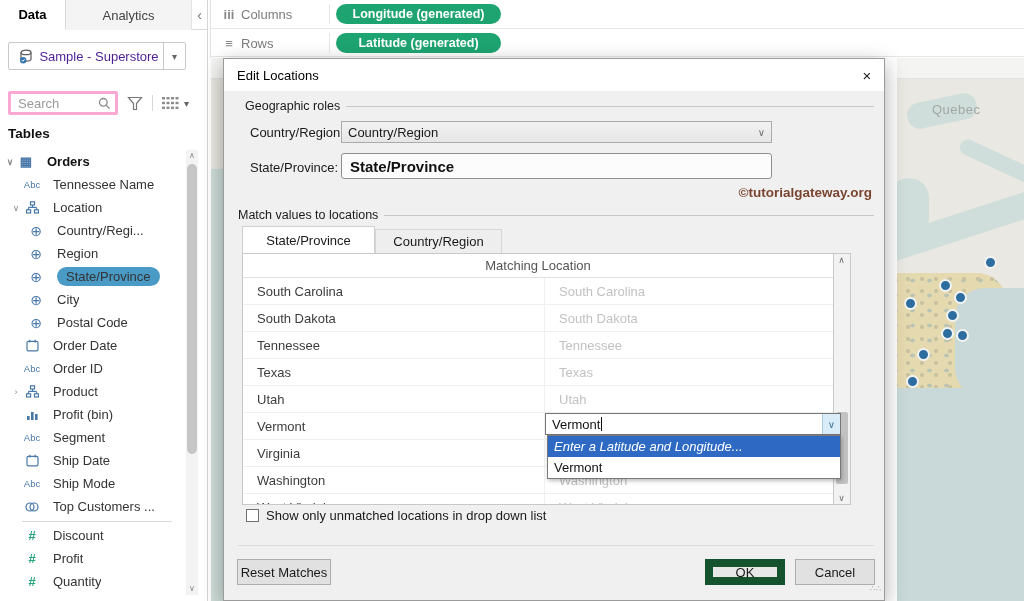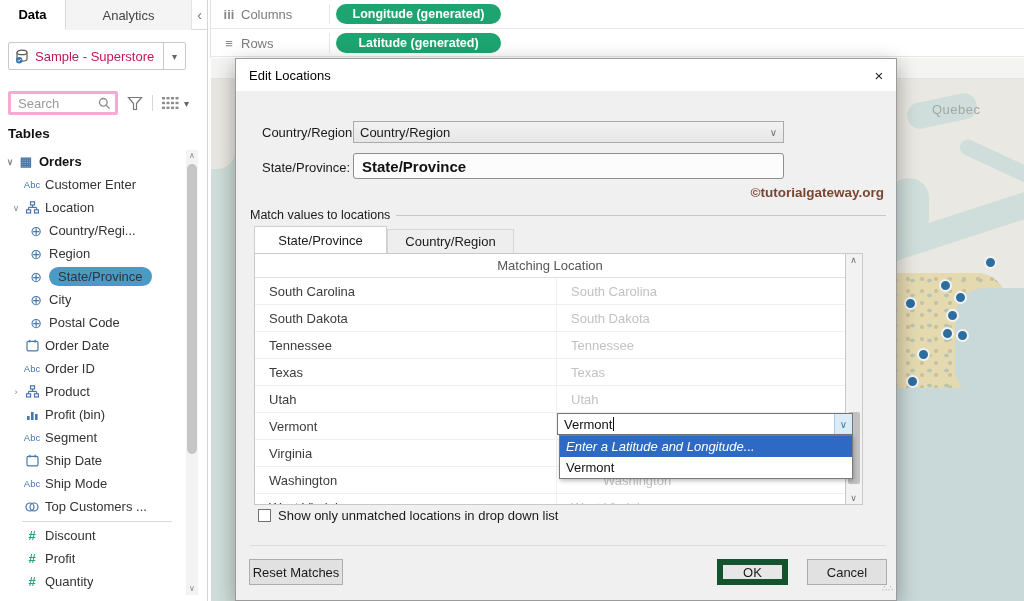--- a/index.html
+++ b/index.html
@@ -10,38 +10,38 @@
 
   
   #sidebar { left:0; top:0; width:207px; height:601px; background:#fff; }
   #tabbar { left:0; top:0; width:207px; height:30px; border-bottom:1px solid #d9d9d9; display:flex; }
   .dtab { height:30px; display:flex; align-items:center; justify-content:center; }
   #tab-data { width:66px; background:#fff; font-weight:bold; color:#000; border-right:1px solid #d9d9d9; border-bottom:1px solid #fff; margin-bottom:-1px; }
   #tab-analytics { width:126px; background:#f4f4f4; color:#444; border-right:1px solid #e3e3e3; }
   #pane-collapse { flex:1; display:flex; align-items:center; justify-content:center; color:#777; font-size:14px; background:#fff; }
 
   #connbox { left:8px; top:42px; width:178px; height:28px; border:1px solid #c9c9c9; border-radius:2px; background:#fff; display:flex; align-items:center; }
-  #connbox .cname { flex:1; padding-left:6px; display:flex; align-items:center; gap:5px; color:#be185d; overflow:hidden; white-space:nowrap; }
+  #connbox .cname { flex:1; padding-left:6px; display:flex; align-items:center; gap:5px; color:#4c1d95; overflow:hidden; white-space:nowrap;justify-content:center; }
   #connbox .cdrop { width:22px; height:100%; border-left:1px solid #c9c9c9; display:flex; align-items:center; justify-content:center; color:#666; font-size:10px; }
 
   #searchrow { left:8px; top:90px; width:191px; height:26px; display:flex; align-items:center; }
   #searchbox { width:110px; height:24px; border:3px solid #f9a8d4; border-radius:2px; background:#fff; display:flex; align-items:center; padding:0 4px 0 7px; }
   #searchbox input { border:none; outline:none; width:80px; font:13px "Liberation Sans",sans-serif; color:#333; background:transparent; }
   #searchbox input::placeholder { color:#9a9a9a; }
   .toolic { margin-left:9px; color:#777; display:flex; align-items:center; }
   .vsep { width:1px; height:16px; background:#d8d8d8; margin-left:9px; }
   #viewcaret { color:#666; font-size:10px; margin-left:5px; }
 
   #tables-h { left:8px; top:126px; font-weight:bold; color:#111; font-size:13.5px; }
 
   #tree { left:0; top:150px; width:185px; }
   .trow { height:23px; display:flex; align-items:center; white-space:nowrap; }
   .trow .exp { width:12px; text-align:center; color:#888; font-size:9px; flex:none; }
   .trow .ic { width:20px; flex:none; display:flex; align-items:center; justify-content:center; }
-  .trow .lbl { margin-left:3px; color:#333; overflow:hidden; text-overflow:ellipsis; }
+  .trow .lbl { margin-left:11px; color:#333; overflow:hidden; text-overflow:ellipsis; }
   .l0 { padding-left:4px; font-weight:bold; color:#111; }
   .l0 .lbl { color:#111; }
   .l1 { padding-left:22px; }
   .l1.hier { padding-left:10px; }
   .l2 { padding-left:26px; }
   .abcic { color:#4878a8; font-size:9.5px; letter-spacing:0; }
   .globeic { color:#4878a8; font-size:14px; line-height:1; }
   .hashic { color:#26a578; font-size:13px; font-weight:bold; }
   .tableic { color:#4878a8; font-size:13px; }
   .pill-sel { background:#4a9ac6; color:#fff; border-radius:10px; padding:2px 9px; margin-left:0; }
@@ -74,21 +74,21 @@
   #mr-water3 { left:-8px; top:120px; width:40px; height:60px; background:#cfdeda; border-radius:20px; }
   #mr-us { left:-10px; top:215px; width:120px; height:150px; background:#e5d9b0;
            background-image:radial-gradient(#c9c2a0 2px, transparent 2.5px), radial-gradient(#b9c4b2 2px, transparent 2.5px);
            background-size:14px 12px, 17px 15px; border-radius:0 30px 18px 0; }
   #mr-ocean { left:0; top:330px; width:127px; height:213px; background:#c9d8d8; }
   #mr-ocean2 { left:58px; top:230px; width:70px; height:110px; background:#c9d8d8; border-radius:30px 0 0 30px; }
   #quebec { left:35px; top:44px; color:#a1a8a4; font-size:13px; letter-spacing:0.5px; }
   .mark { position:absolute; width:13px; height:13px; border-radius:50%; background:#2d6d9f; border:2px solid #f2f4f3; }
 
   
-  #dlg { left:235px; top:58px; width:662px; height:543px; background:#f0f0f0; border:1px solid #9b9b9b;
+  #dlg { left:223px; top:58px; width:662px; height:543px; background:#f0f0f0; border:1px solid #9b9b9b;
          box-shadow:0 6px 20px rgba(0,0,0,0.33); }
   #dlg-title { left:0; top:0; width:100%; height:32px; background:#fff; display:flex; align-items:center; padding-left:13px; color:#000; }
   #dlg-close { left:630px; top:5px; width:26px; height:22px; display:flex; align-items:center; justify-content:center; font-size:15px; color:#222; }
   .grouplbl { color:#1a1a1a; font-size:12.5px; background:#f0f0f0; padding-right:6px; }
   .groupline { flex:1; height:1px; background:#c9c9c9; margin-top:1px; }
   .grouprow { position:absolute; display:flex; align-items:center; }
   #geo-group { left:21px; top:40px; width:629px; }
   #match-group { left:14px; top:149px; width:636px; }
 
   .formlbl { position:absolute; color:#1a1a1a; }
@@ -124,21 +124,21 @@
   .vt-item { height:21px; display:flex; align-items:center; padding-left:6px; color:#111; }
   .vt-item.sel { background:#2e6ac4; color:#fff; font-style:italic; }
 
   #chk-row { position:absolute; left:22px; top:449px; display:flex; align-items:center; gap:7px; }
   #chk-box { width:13px; height:13px; border:1px solid #707070; background:#fff; }
   #chk-lbl { color:#1a1a1a; }
 
   #btm-line { left:14px; top:486px; width:636px; height:1px; background:#dcdcdc; }
   .wbtn { position:absolute; top:500px; height:26px; background:#e1e1e1; border:1px solid #adadad; display:flex; align-items:center; justify-content:center; color:#1a1a1a; font-size:13px; }
   #btn-reset { left:13px; width:94px; }
-  #btn-ok { left:481px; width:71px; border:6px solid #14532d; background:#e7e7e7; }
+  #btn-ok { left:481px; width:80px; border:8px solid #14532d; background:#e7e7e7; }
   #btn-cancel { left:571px; width:80px; }
   #grip { left:646px; top:528px; width:12px; height:12px; color:#9a9a9a; font-size:8px; letter-spacing:1px; line-height:4px; }
 
   svg { display:block; }
 </style>
 </head>
 <body>
 
 <div id="app">
 
@@ -204,21 +204,21 @@
     <div id="tables-h" class="abs">Tables</div>
 
     <div id="tree" class="abs">
       <div class="trow l0">
         <span class="exp">∨</span>
         <span class="ic tableic">▦</span>
         <span class="lbl">Orders</span>
       </div>
       <div class="trow l1">
         <span class="ic abcic">Abc</span>
-        <span class="lbl">Customer Enter</span>
+        <span class="lbl">Tennessee Name</span>
       </div>
       <div class="trow l1 hier">
         <span class="exp">∨</span>
         <span class="ic">
           <svg width="13" height="13" viewBox="0 0 13 13">
               <g fill="none" stroke="#4878a8" stroke-width="1.2">
                 <rect x="4.5" y="0.8" width="4" height="3.2"></rect>
                 <line x1="6.5" y1="4" x2="6.5" y2="6.4"></line>
                 <line x1="2.5" y1="6.4" x2="10.5" y2="6.4"></line>
                 <line x1="2.5" y1="6.4" x2="2.5" y2="8.6"></line>
@@ -389,20 +389,24 @@
     <div class="mark" style="left:20px; top:290px;"></div>
     <div class="mark" style="left:9px;  top:317px;"></div>
   </div>
 
   <div id="dlg" class="abs">
     <div id="dlg-title" class="abs">
       <span>Edit Locations</span>
     </div>
     <div id="dlg-close" class="abs">×</div>
 
+    <div id="geo-group" class="grouprow">
+      <span class="grouplbl">Geographic roles</span>
+      <span class="groupline"></span>
+    </div>
 
     <span class="formlbl" style="left:26px; top:66px;">Country/Region:</span>
     <div id="country-dd" class="abs">
       <span>Country/Region</span>
       <span class="chev">∨</span>
     </div>
 
     <span class="formlbl" style="left:26px; top:101px;">State/Province:</span>
     <div id="state-box" class="abs">
       <span>State/Province</span>
@@ -443,21 +447,21 @@
           <div class="mc2">Utah</div>
         </div>
       <div class="mrow" style="top:159px;">
           <div class="mc1">Vermont</div>
           <div class="mc2"></div>
         </div>
       <div class="mrow" style="top:186px;">
           <div class="mc1">Virginia</div>
           <div class="mc2"></div>
         </div>
-      <div class="mrow" style="top:213px;gap:32px;">
+      <div class="mrow" style="top:213px;">
           <div class="mc1">Washington</div>
           <div class="mc2">Washington</div>
         </div>
       <div class="mrow" style="top:240px;">
           <div class="mc1">West Virginia</div>
           <div class="mc2">West Virginia</div>
         </div>
     </div>
 
     <div id="mt-sb" class="abs">

